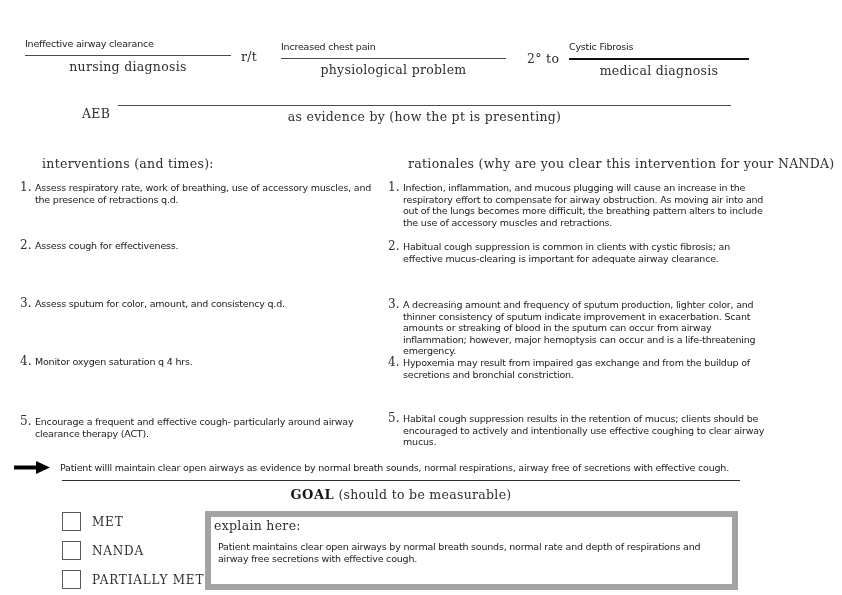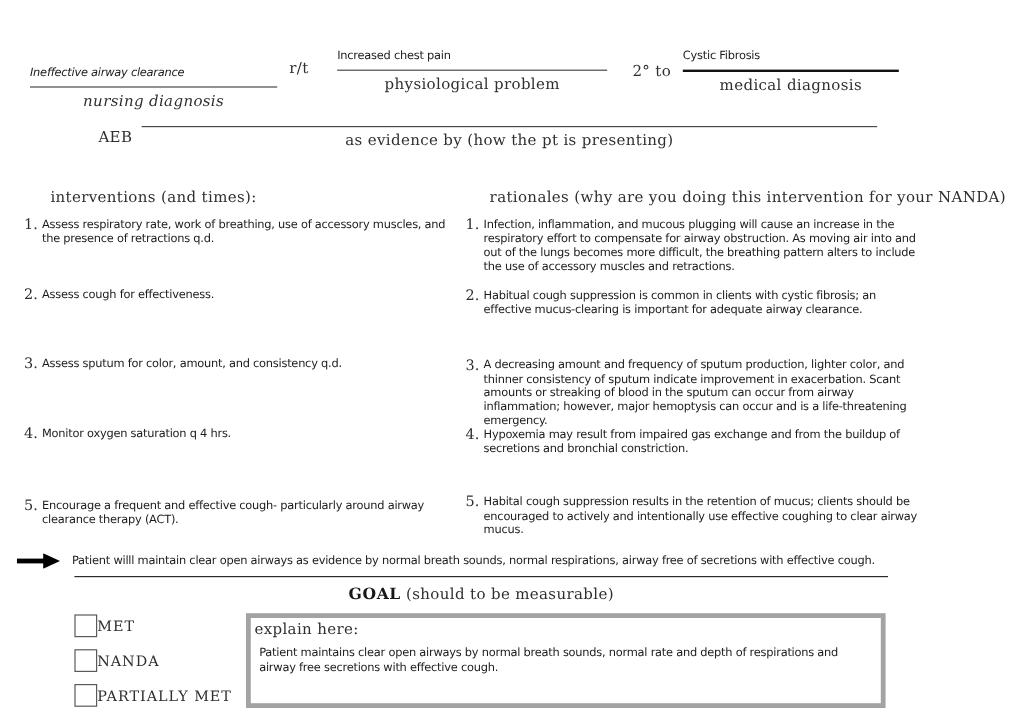--- a/index.html
+++ b/index.html
@@ -43,43 +43,43 @@
   .item-text { margin-left: 15px; }
 
   .goal-line { border-bottom: 1.5px solid #2b2b2b; }
 
   .checkbox {
     width: 17px; height: 17px;
     border: 1px solid #5a5a5a;
     background: #fff;
     display: inline-block;
   }
-  .cb-row { display: flex; align-items: center; position: absolute; left: 62px; }
+  .cb-row { display: flex; align-items: center; gap: 11px; position: absolute; left: 62px; }
   .cb-label { font-size: 12px; letter-spacing: 0.8px; }
 
   .explain-box {
     position: absolute;
     left: 205px; top: 511px;
     width: 533px; height: 79px;
-    border: 4px solid #a3a3a3;
+    border: 6px solid #a3a3a3;
     box-sizing: border-box;
     background: #fff;
   }
   .explain-label { position: absolute; left: 3px; top: 1px; font-size: 12.5px; }
   .explain-text { position: absolute; left: 7px; top: 24px; width: 512px; }
 
   .goal-caption { text-align: center; font-size: 12.5px; }
   .goal-caption b { font-size: 13px; letter-spacing: 0.5px; color: #171717; }
 </style>
 </head>
 <body>
 
 <div class="page">
 
-  <div class="abs" style="left:25px; top:55px; width:206px;font-style:italic;">
+  <div class="abs" style="left:25px; top:38px; width:206px;">
     <div class="fill field-value">Ineffective airway clearance</div>
     <div class="field-line" style="margin-top:4px;"></div>
     <div class="hand field-label">nursing diagnosis</div>
   </div>
 
   <div class="abs hand" style="left:241px; top:49px;">r/t</div>
 
   <div class="abs" style="left:281px; top:41px; width:225px;">
     <div class="fill field-value">Increased chest pain</div>
     <div class="field-line" style="margin-top:4px;"></div>
@@ -94,21 +94,21 @@
     <div class="hand field-label">medical diagnosis</div>
   </div>
 
   <div class="abs hand" style="left:82px; top:106px;">AEB</div>
   <div class="abs" style="left:118px; top:100px; width:613px;">
     <div class="field-line" style="margin-top:4px;"></div>
     <div class="hand field-label">as evidence by (how the pt is presenting)</div>
   </div>
 
   <div class="abs hand" style="left:42px; top:156px;">interventions (and times):</div>
-  <div class="abs hand" style="left:408px; top:156px;">rationales (why are you doing this intervention for your NANDA)</div>
+  <div class="abs hand" style="left:408px; top:156px;">rationales (why are you clear this intervention for your NANDA)</div>
 
   <div class="abs" style="left:20px; top:182px; width:358px;">
     <span class="num">1.</span>
     <div class="fill item-text">Assess respiratory rate, work of breathing, use of accessory muscles, and the presence of retractions q.d.</div>
   </div>
   <div class="abs" style="left:388px; top:182px; width:378px;">
     <span class="num">1.</span>
     <div class="fill item-text">Infection, inflammation, and mucous plugging will cause an increase in the respiratory effort to compensate for airway obstruction. As moving air into and out of the lungs becomes more difficult, the breathing pattern alters to include the use of accessory muscles and retractions.</div>
   </div>
 

